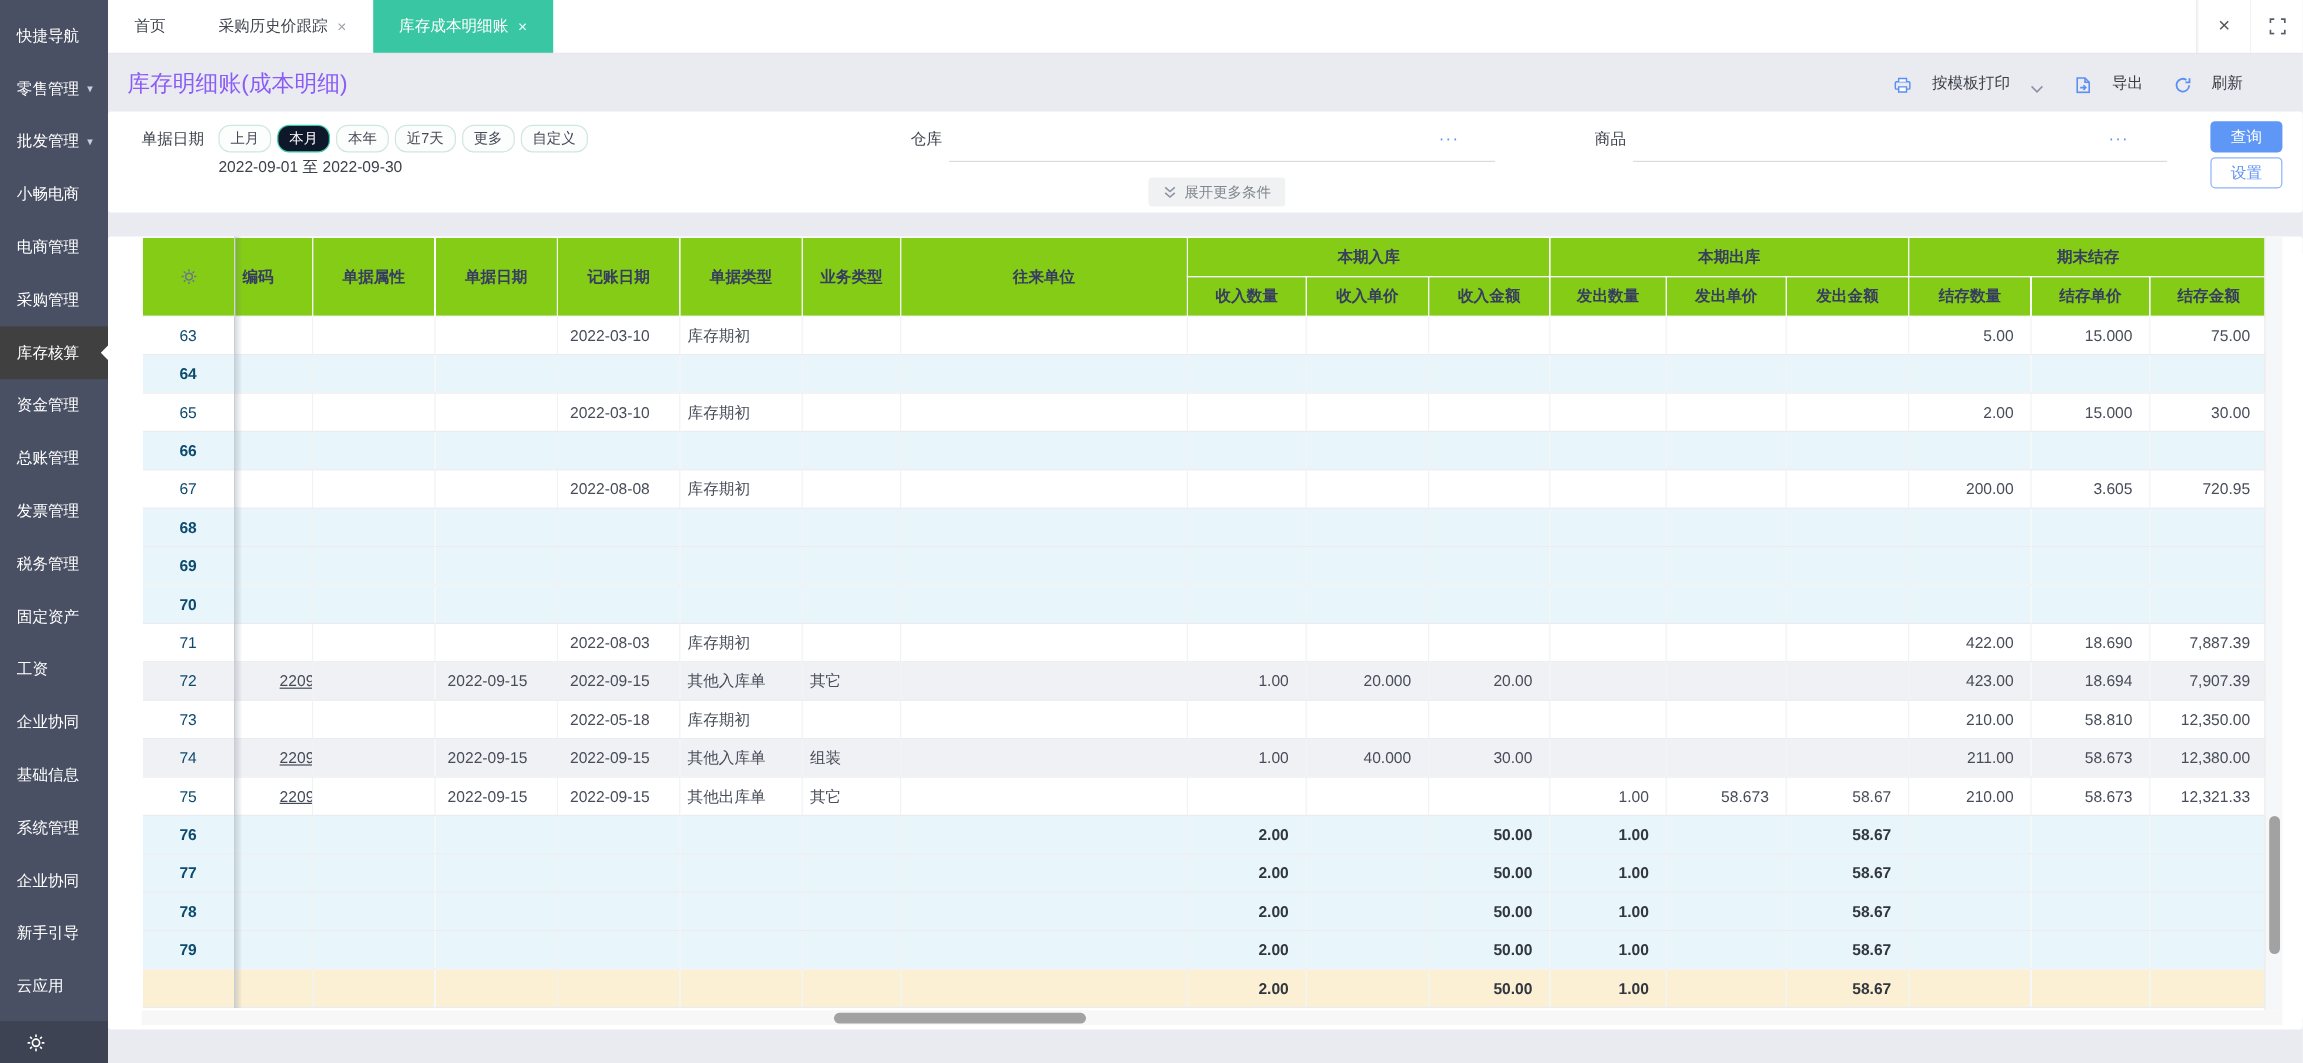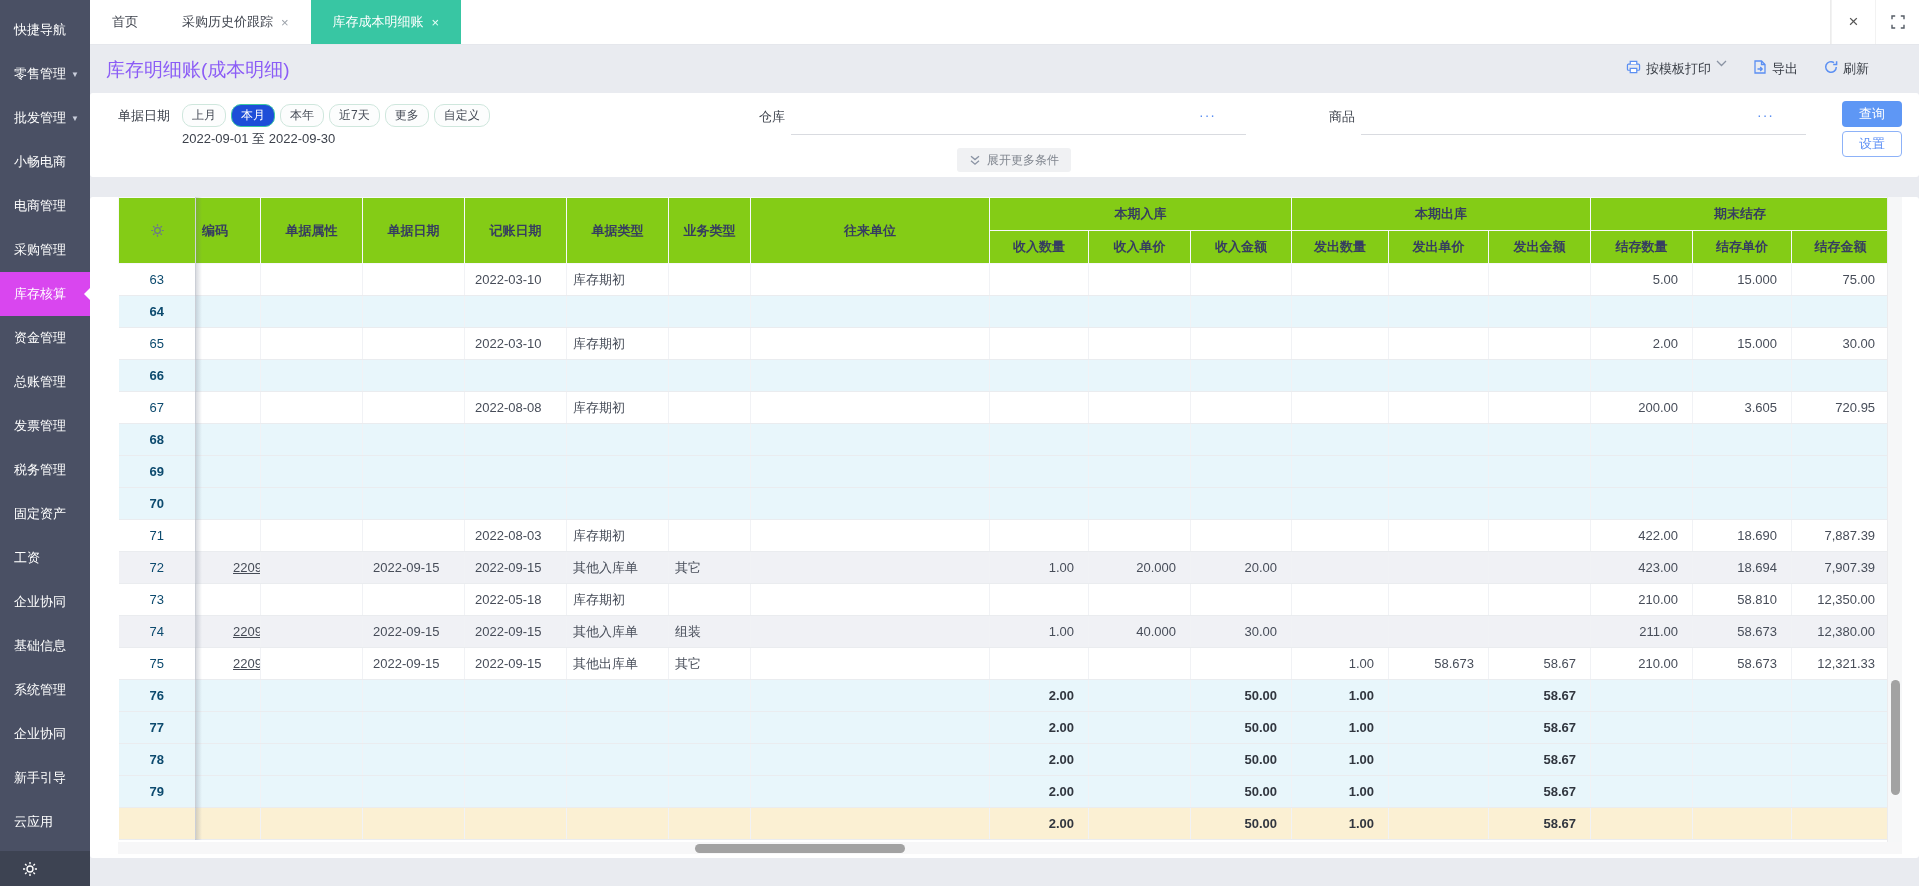--- a/index.html
+++ b/index.html
@@ -5,51 +5,51 @@
   * { margin:0; padding:0; box-sizing:border-box; }
   body { font-family:"Liberation Sans", sans-serif; }
   .app { position:relative; width:1919px; height:886px; background:#e9ebf0; overflow:hidden; font-family:"Liberation Sans", sans-serif; }
 
   
   .sidebar { position:absolute; left:0; top:0; width:90px; height:886px; background:#4a5064; z-index:30; }
   .side-nav { padding-top:8px; }
   .side-item { position:relative; height:44px; display:flex; align-items:center; padding-left:14px; color:#fff; font-size:13px; cursor:pointer; }
   .side-item .side-caret { font-size:8px; color:#c9cedb; margin-left:5px; display:none; }
   .side-item.has-caret .side-caret { display:inline; }
-  .side-item.active { background:#d946ef; }
+  .side-item.active { background:#404040; }
   .side-item.active::after { content:""; position:absolute; right:0; top:50%; margin-top:-6px; border:6px solid transparent; border-right-color:#ffffff; }
   .side-footer { position:absolute; left:0; bottom:0; width:90px; height:35px; background:#3d4352; display:flex; align-items:center; }
   .side-footer svg { margin-left:22px; }
 
   
   .main { position:absolute; left:90px; top:0; width:1829px; height:886px; }
 
   
   .tabbar { position:absolute; left:0; top:0; width:100%; height:45px; background:#fff; border-bottom:1px solid #e5e7ec; display:flex; align-items:stretch; }
   .tab { display:flex; align-items:center; padding:0 22px; font-size:13px; color:#40454f; cursor:pointer; }
   .tab .tab-close { margin-left:8px; color:#9aa0a8; font-size:13px; }
   .tab.active { background:#38c6a3; color:#fff; }
   .tab.active .tab-close { color:#eafff8; }
   .win-controls { margin-left:auto; display:flex; border-left:1px solid #ececec; }
   .win-btn { width:44px; display:flex; align-items:center; justify-content:center; cursor:pointer; border-left:1px solid #f2f2f2; color:#555; font-size:17px; }
 
   
   .titlebar { position:absolute; left:0; top:46px; width:100%; height:47px; }
   .page-title { position:absolute; left:16px; top:11px; font-size:19px; font-weight:500; color:#8b5cf6; }
   .toolbar { position:absolute; right:50px; top:14px; display:flex; align-items:center; gap:26px; }
-  .tool-btn { display:flex; align-items:flex-start; gap:5px; font-size:13px; color:#383d45; cursor:pointer; }
+  .tool-btn { display:flex; align-items:flex-end; gap:17px; font-size:13px; color:#383d45; cursor:pointer; }
 
   
   .filter-card { position:absolute; left:0; top:93px; width:100%; height:84px; background:#fff; border-radius:3px; }
   .f-date { position:absolute; left:28px; top:11px; }
   .f-row { display:flex; align-items:center; }
   .f-label { font-size:13px; color:#3c414b; }
   .chips { display:flex; gap:5px; margin-left:12px; }
   .chip { font-size:12px; color:#454b56; background:#fcfdfd; border:1px solid #cfe7dd; border-radius:10px; padding:2px 9px; cursor:pointer; }
-  .chip.active { background:#1d4ed8; border-color:#3cc8a4; color:#fff; }
+  .chip.active { background:#0f172a; border-color:#3cc8a4; color:#fff; }
   .date-range { margin:3px 0 0 64px; font-size:13px; color:#3c414b; }
   .f-field { position:absolute; top:14px; height:36px; }
   .f-field .f-line { position:absolute; left:32px; top:27px; border-bottom:1px solid #d9dbe0; }
   .f-field .dots { position:absolute; top:0; font-size:14px; letter-spacing:1px; color:#5b8ff2; cursor:pointer; }
   .f-warehouse { left:669px; width:490px; }
   .f-warehouse .f-line { width:455px; }
   .f-warehouse .dots { left:440px; }
   .f-product { left:1239px; width:480px; }
   .f-product .f-line { width:445px; }
   .f-product .dots { left:428px; }

